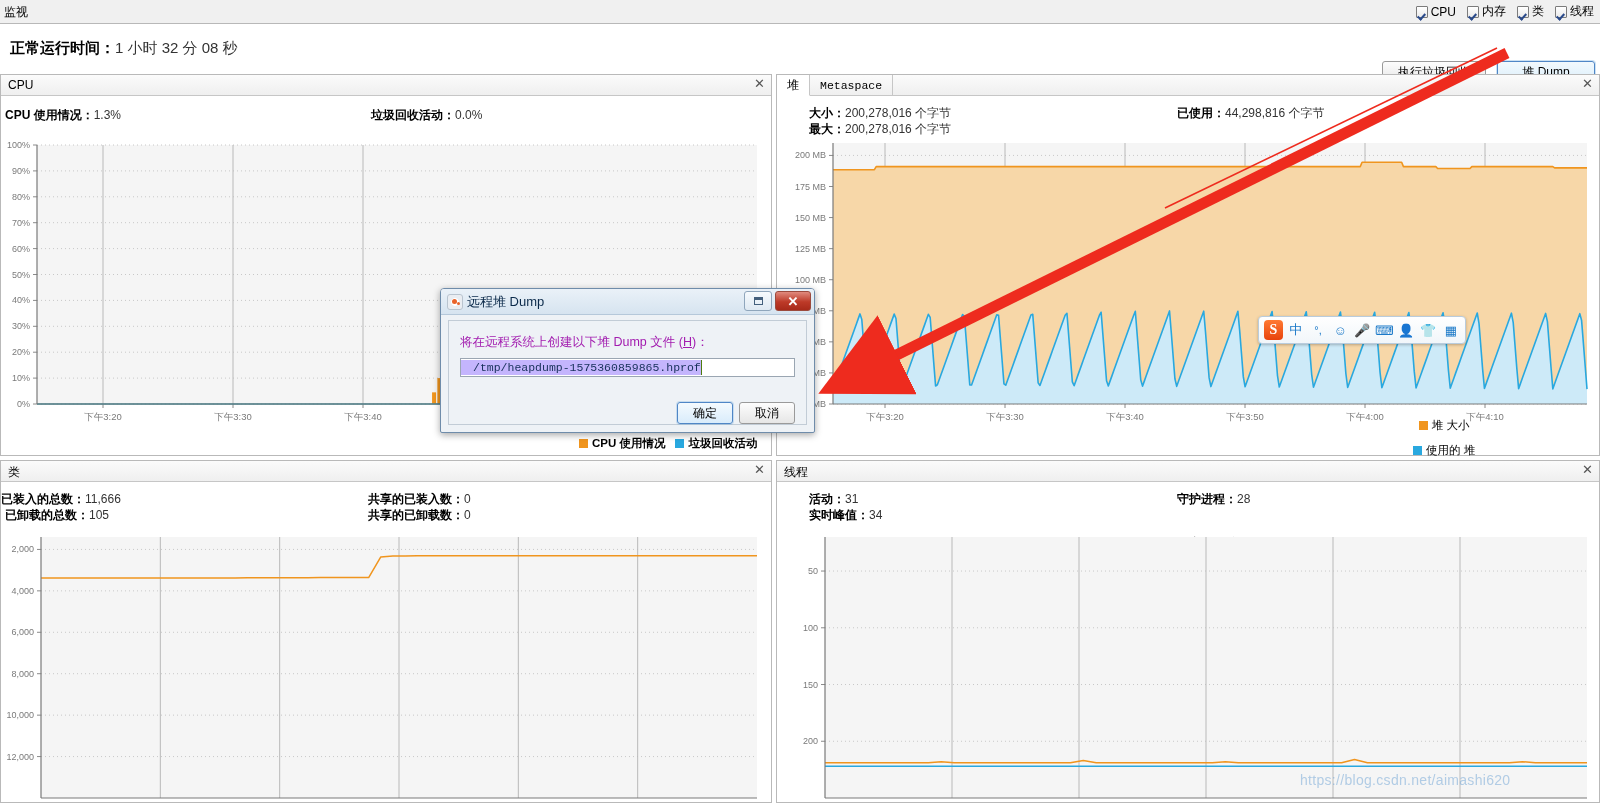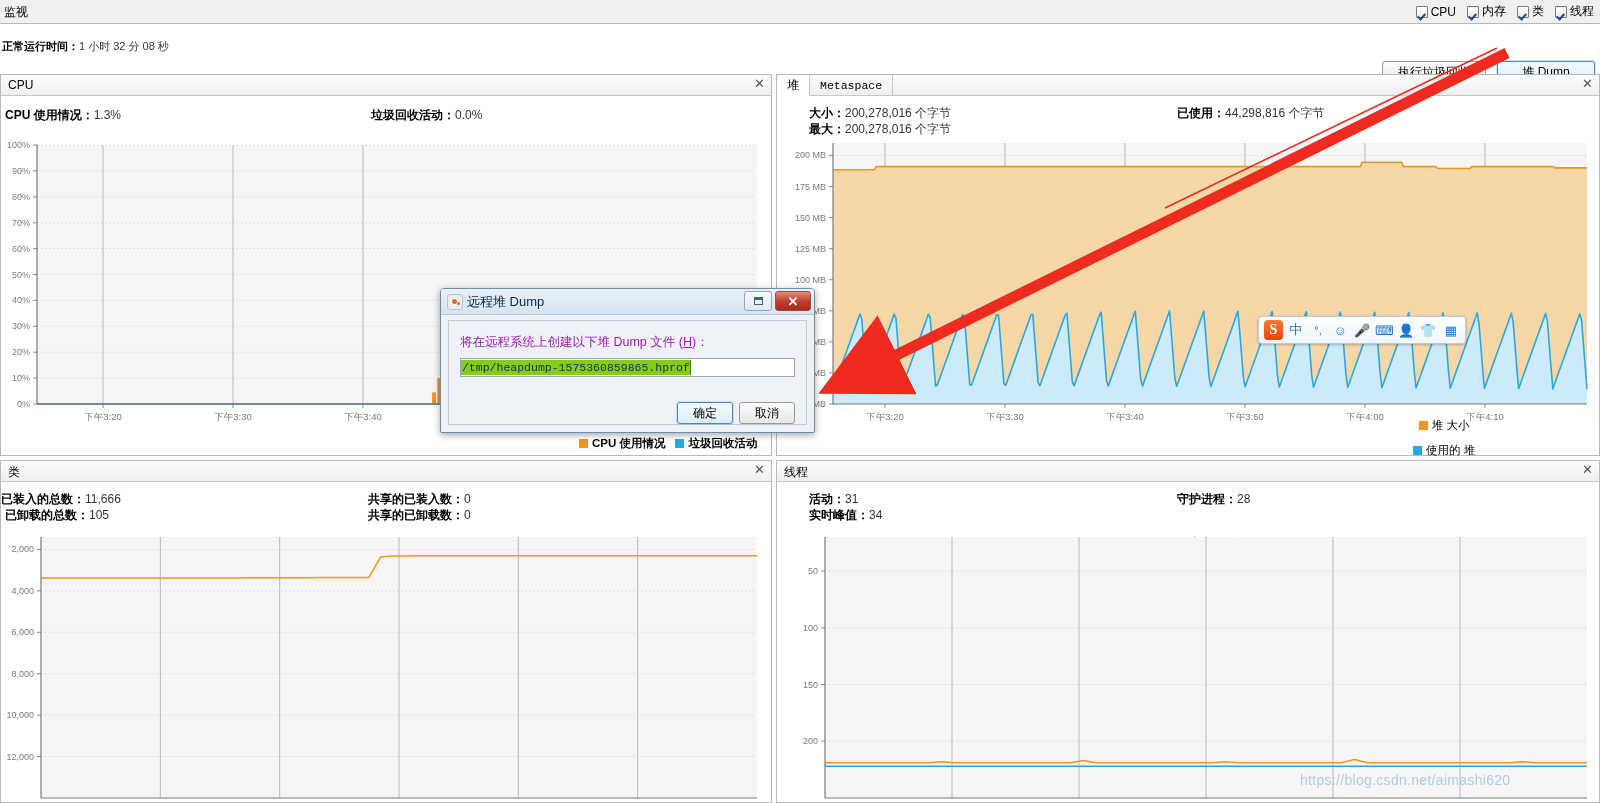--- a/index.html
+++ b/index.html
@@ -36,21 +36,21 @@
     content: ""; position: absolute; left: 2px; top: 5px;
     width: 3px; height: 6px; border: solid #2a4a8a;
     border-width: 0 2px 2px 0; transform: rotate(42deg);
   }
 
   .uptime-bar {
     position: absolute; left: 0; top: 24px; width: 1600px; height: 46px;
     background: #ffffff;
   }
   .uptime {
-    position: absolute; left: 2px; top: 15px; font-size: 11px; color: #000;
+    position: absolute; left: 10px; top: 15px; font-size: 15px; color: #000;
   }
   .uptime b { font-weight: bold; }
   .uptime .val { color: #333; }
 
   .btn {
     position: absolute; top: 37px; height: 22px;
     font-size: 12px; color: #000;
     border: 1px solid #9a9a9a; border-radius: 3px;
     background: linear-gradient(#fdfdfd, #e6e6e6);
     display: flex; align-items: center; justify-content: center;
@@ -157,21 +157,21 @@
     position: absolute; left: 11px; top: 13px; font-size: 12.5px; color: #a21caf;
   }
   #dialog .dprompt u { text-decoration: underline; }
   #dialog .dfield {
     position: absolute; left: 11px; top: 37px; right: 11px; height: 19px;
     border: 1px solid #9aa6b2; background: #fff;
     font-family: "Liberation Mono", monospace; font-size: 11.5px;
     display: flex; align-items: center;
   }
   #dialog .dfield .selected {
-    background: #84cc16; color: #17305a; padding: 1px 0 1px 1px;
+    background: #c4b5fd; color: #17305a; padding: 1px 0 1px 12px;
     border-right: 1px solid #4d7c0f;
   }
   #dialog .dbtn {
     position: absolute; top: 81px; height: 22px; width: 56px;
     font-size: 12px; display: flex; align-items: center; justify-content: center;
     border-radius: 3px; cursor: pointer; color: #000;
   }
   #dialog .dok {
     right: 73px; border: 1px solid #4f86c6;
     background: linear-gradient(#f4fafe,#d9ecfb);

